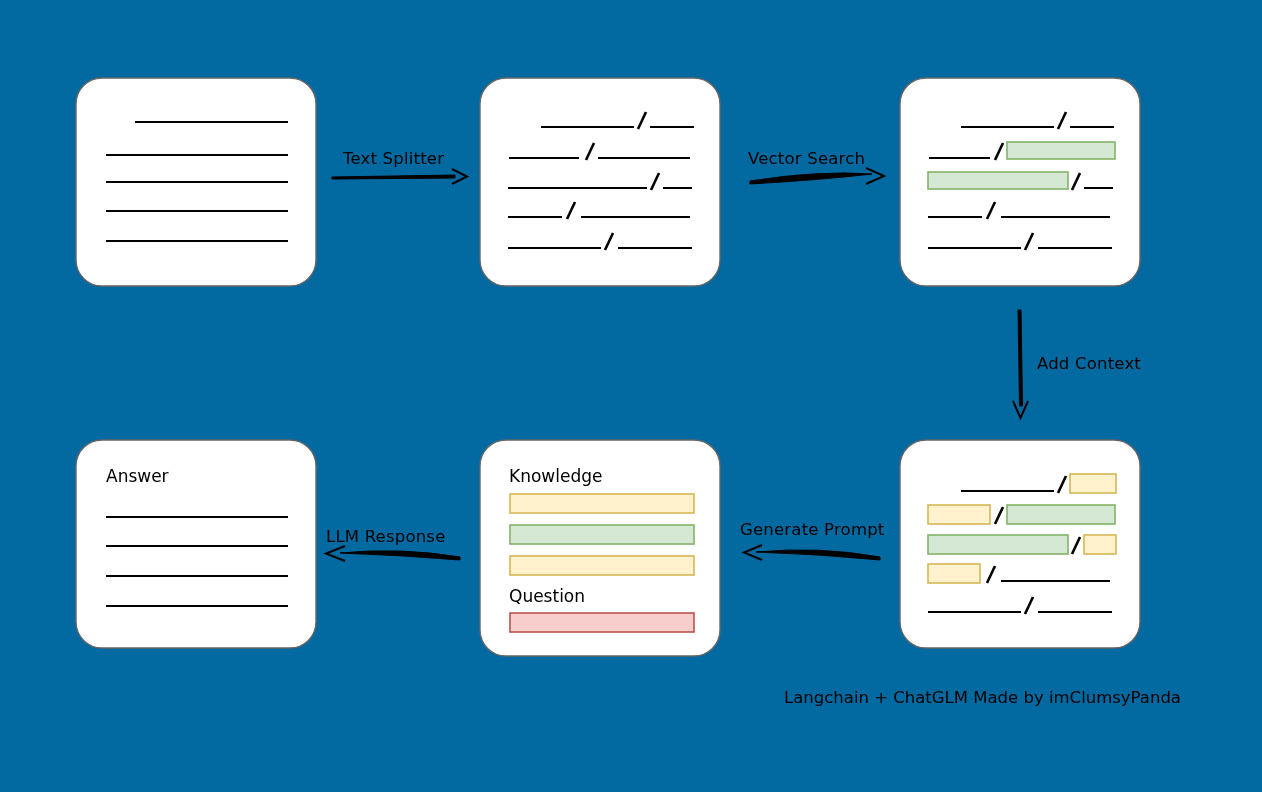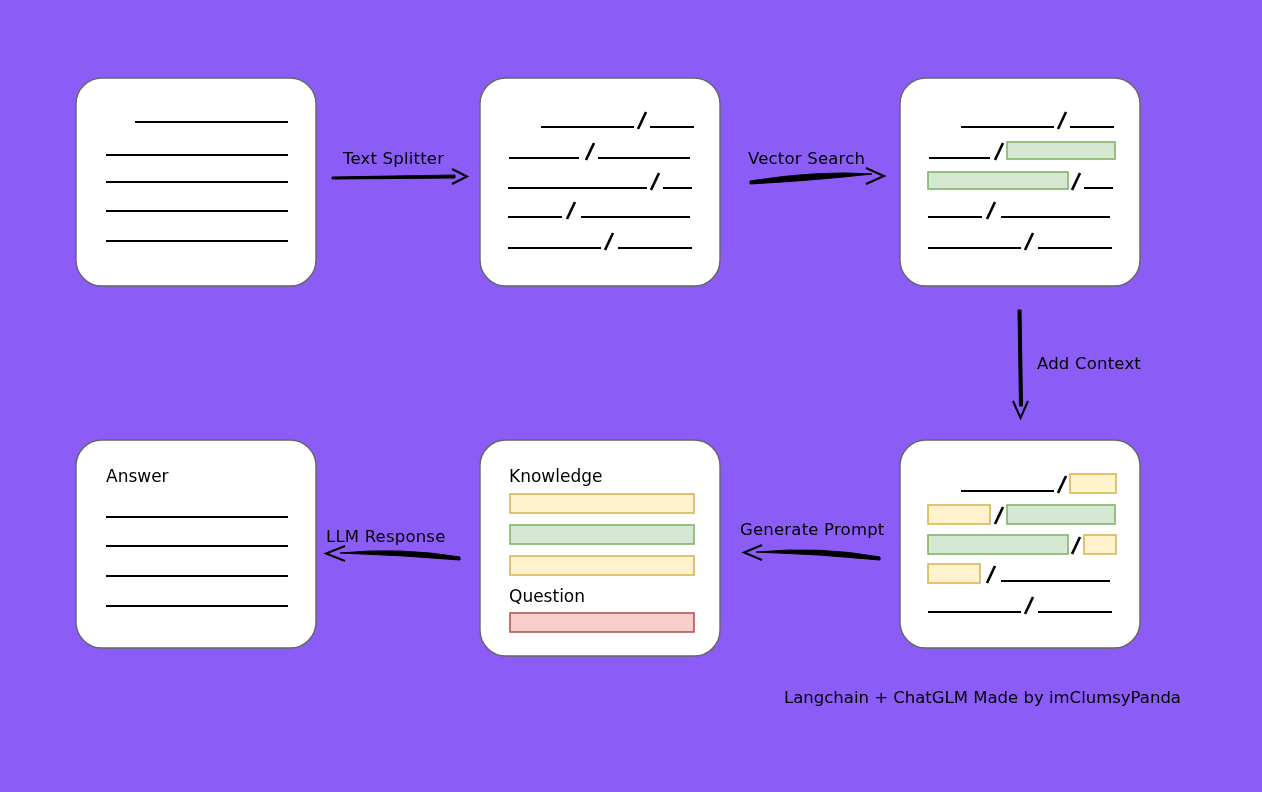--- a/index.html
+++ b/index.html
@@ -8,21 +8,21 @@
     padding: 0;
     background: #ffffff;
   }
   body {
     font-family: "Liberation Sans", sans-serif;
   }
   #canvas {
     position: relative;
     width: 1262px;
     height: 792px;
-    background: #8b5cf6;
+    background: #0369a1;
     overflow: hidden;
   }
   svg.layer {
     position: absolute;
     top: 0;
     left: 0;
     width: 1262px;
     height: 792px;
   }
   .node-box {

